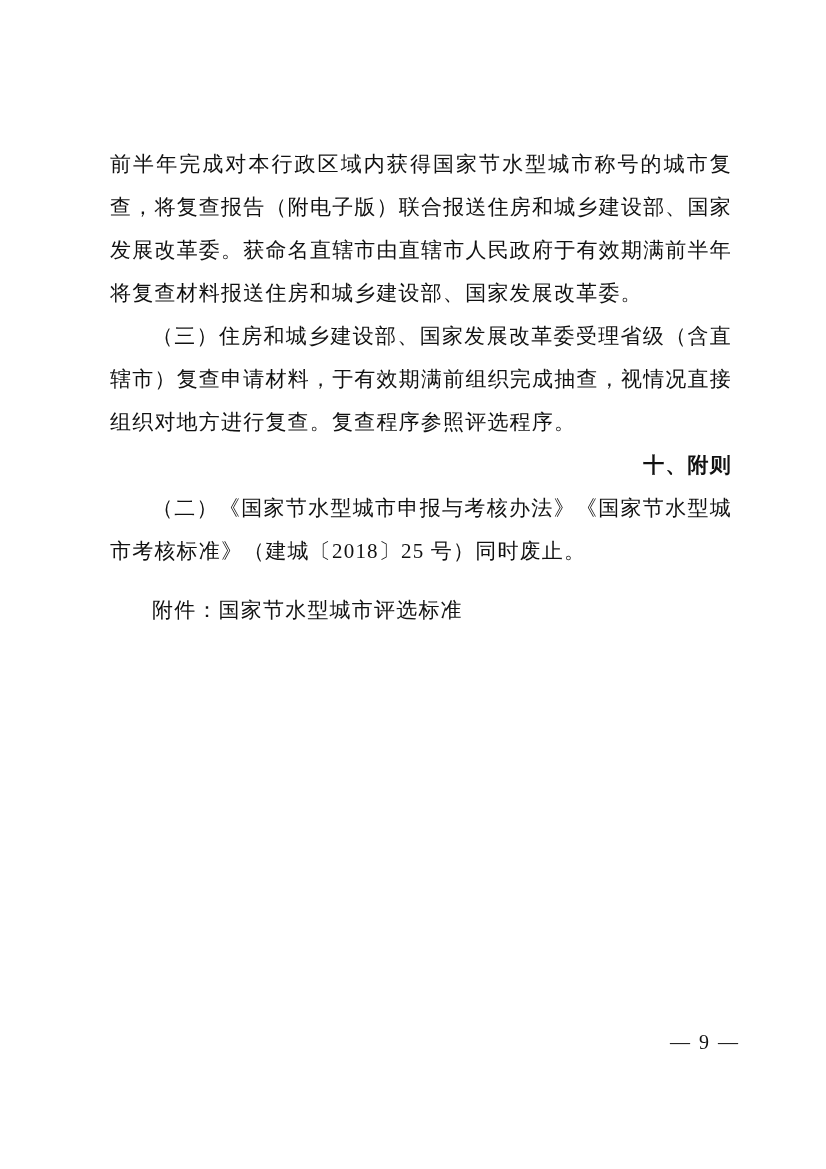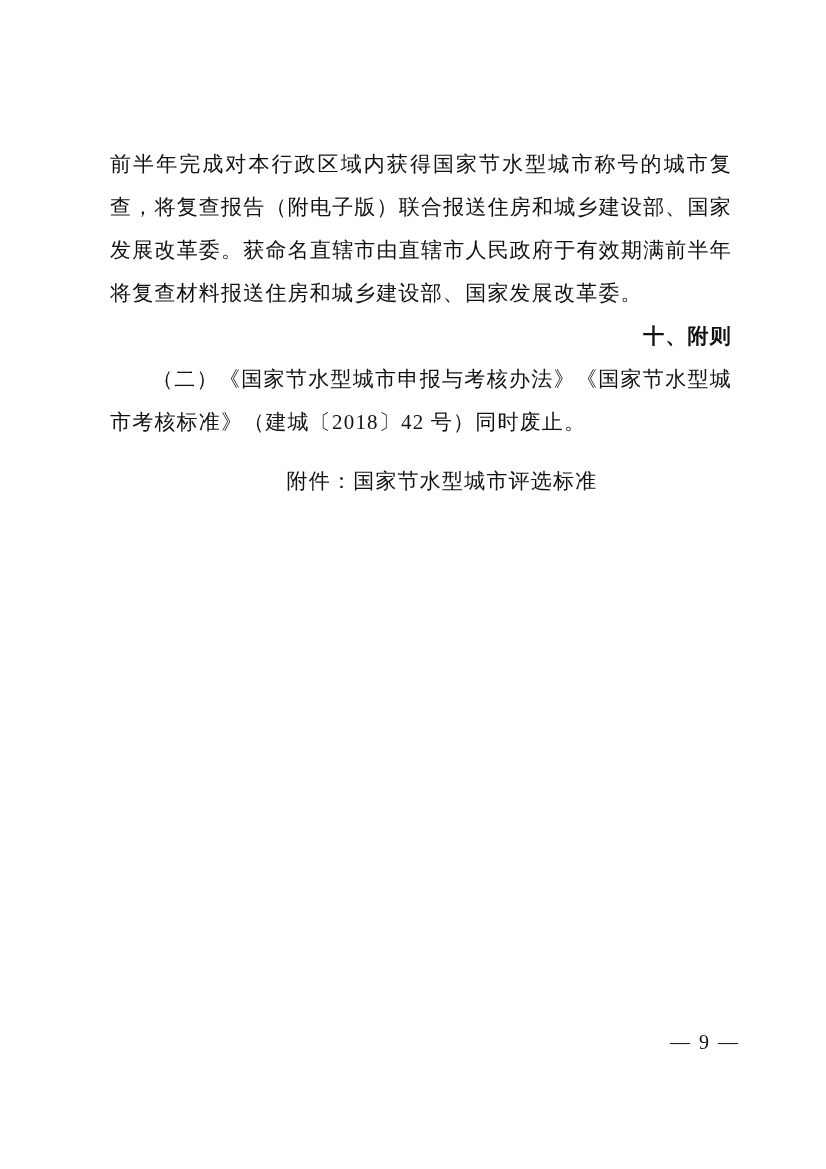--- a/index.html
+++ b/index.html
@@ -40,35 +40,36 @@
   }
   .para.no-indent {
     text-indent: 0;
   }
   .para.heading {
     font-weight: bold;
     text-align: right;
   }
   .para.attachment {
     margin-top: 16px;
-    text-align: center;
+    text-align: left;
   }
   .page-number {
     position: absolute;
     right: 86px;
     bottom: 58px;
     font-size: 20px;
     letter-spacing: 2px;
     color: #111111;
   }
 </style>
 </head>
 <body>
 
 <div class="page">
   <div class="content">
     <p class="para no-indent">前半年完成对本行政区域内获得国家节水型城市称号的城市复查，将复查报告（附电子版）联合报送住房和城乡建设部、国家发展改革委。获命名直辖市由直辖市人民政府于有效期满前半年将复查材料报送住房和城乡建设部、国家发展改革委。</p>
+    <p class="para">（三）住房和城乡建设部、国家发展改革委受理省级（含直辖市）复查申请材料，于有效期满前组织完成抽查，视情况直接组织对地方进行复查。复查程序参照评选程序。</p>
     <p class="para heading">十、附则</p>
-    <p class="para">（二）《国家节水型城市申报与考核办法》《国家节水型城市考核标准》（建城〔2018〕42 号）同时废止。</p>
+    <p class="para">（二）《国家节水型城市申报与考核办法》《国家节水型城市考核标准》（建城〔2018〕25 号）同时废止。</p>
     <p class="para attachment">附件：国家节水型城市评选标准</p>
   </div>
   <div class="page-number">— 9 —</div>
 </div>
 
 </body></html>

